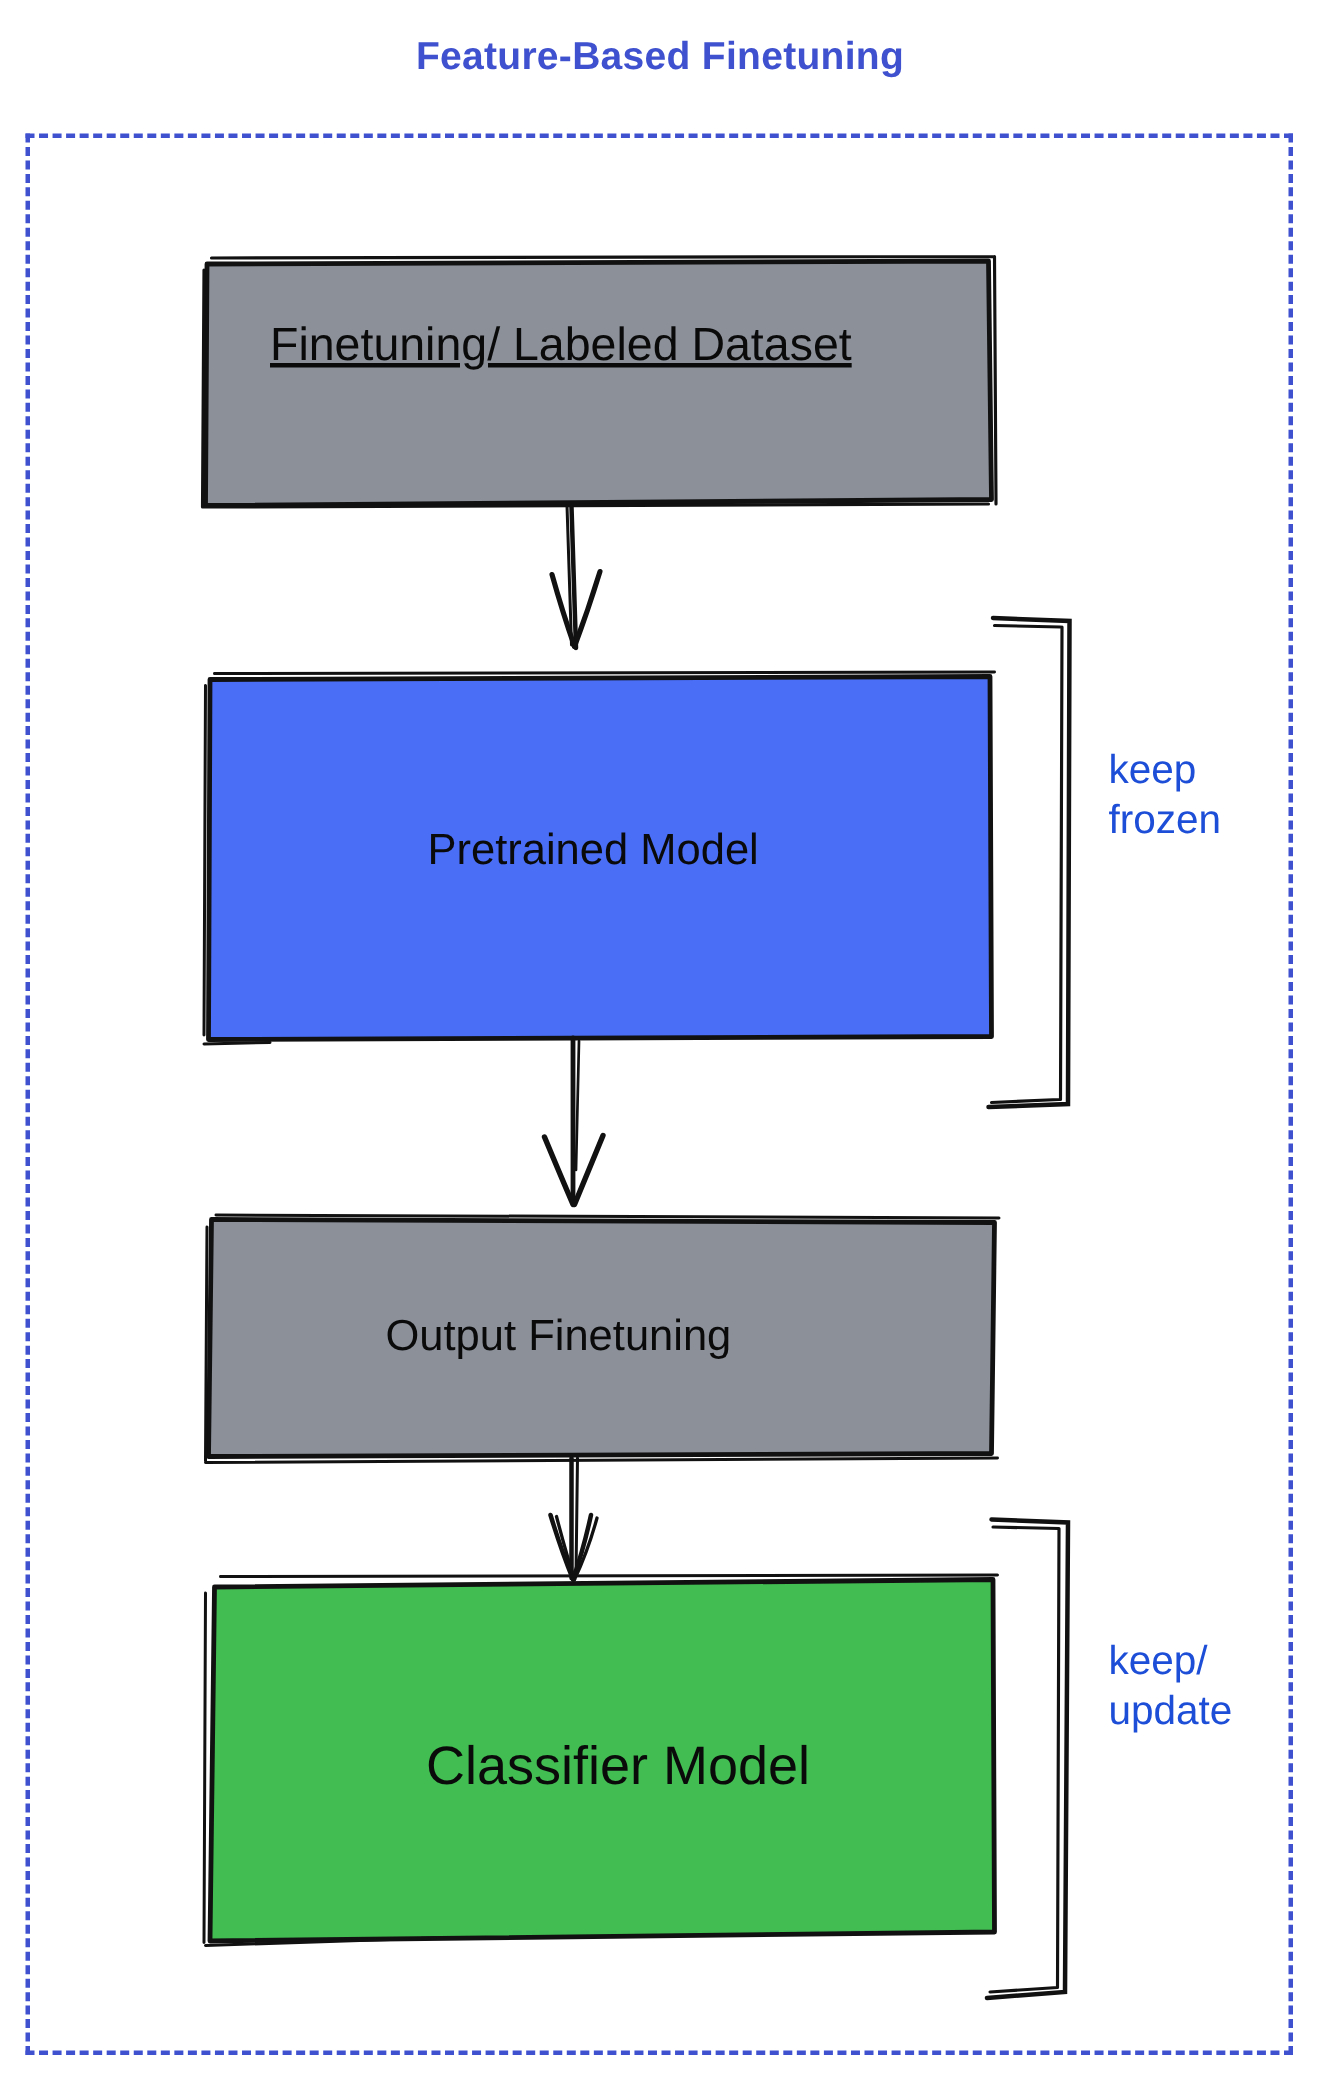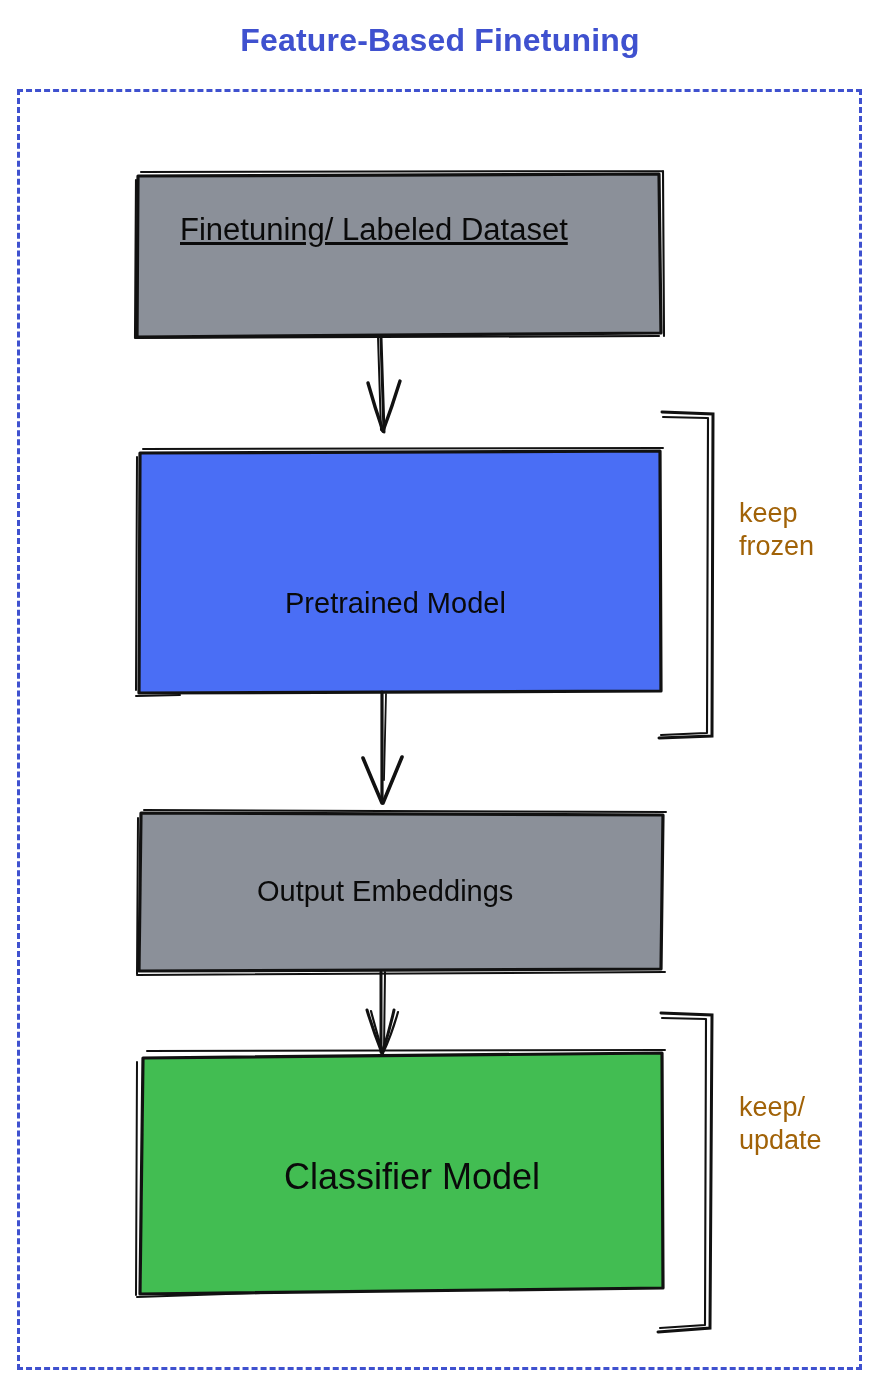--- a/index.html
+++ b/index.html
@@ -20,21 +20,21 @@
     width: 880px;
     height: 1393px;
   }
   .title {
     position: absolute;
     left: 0;
     top: 22px;
     width: 880px;
     text-align: center;
     font-family: "Liberation Sans", sans-serif;
-    font-size: 32px;
+    font-size: 26px;
     font-weight: 600;
     letter-spacing: 0.2px;
     color: #3f51cf;
     white-space: nowrap;
   }
   .dashed-frame {
     position: absolute;
     left: 17px;
     top: 89px;
     width: 845px;
@@ -51,38 +51,38 @@
     line-height: 1.05;
   }
   #label-dataset {
     left: 180px;
     top: 214px;
     font-size: 31px;
     text-decoration: underline;
   }
   #label-pretrained {
     left: 285px;
-    top: 588px;
+    top: 552px;
     font-size: 29px;
   }
   #label-embeddings {
     left: 257px;
     top: 876px;
     font-size: 29px;
   }
   #label-classifier {
     left: 284px;
     top: 1158px;
     font-size: 36px;
   }
   .bracket-label {
     position: absolute;
     font-family: "Liberation Sans", sans-serif;
     font-size: 27px;
-    color: #a16207;
+    color: #1d4ed8;
     line-height: 1.22;
     text-align: left;
     white-space: pre-line;
   }
   #label-keep-frozen {
     left: 739px;
     top: 497px;
   }
   #label-train-update {
     left: 739px;
@@ -163,21 +163,21 @@
       <path d="M 661,1013 L 712,1015 L 710,1328 L 658,1332" fill="none" stroke="#111111" stroke-width="3" stroke-linejoin="miter" stroke-linecap="round"></path>
       <path d="M 662,1018 L 706,1019 M 706,1019 L 705,1325 M 705,1325 L 660,1328" fill="none" stroke="#111111" stroke-width="2.1" stroke-linecap="round"></path>
     </g>
 
   </svg>
 
   <div class="node-label" id="label-dataset">Finetuning/ Labeled Dataset</div>
 
   <div class="node-label" id="label-pretrained">Pretrained Model</div>
 
-  <div class="node-label" id="label-embeddings">Output Embeddings</div>
+  <div class="node-label" id="label-embeddings">Output Finetuning</div>
 
   <div class="node-label" id="label-classifier">Classifier Model</div>
 
   <div class="bracket-label" id="label-keep-frozen">keep
 frozen</div>
 
   <div class="bracket-label" id="label-train-update">keep/
 update</div>
 
 </div>

